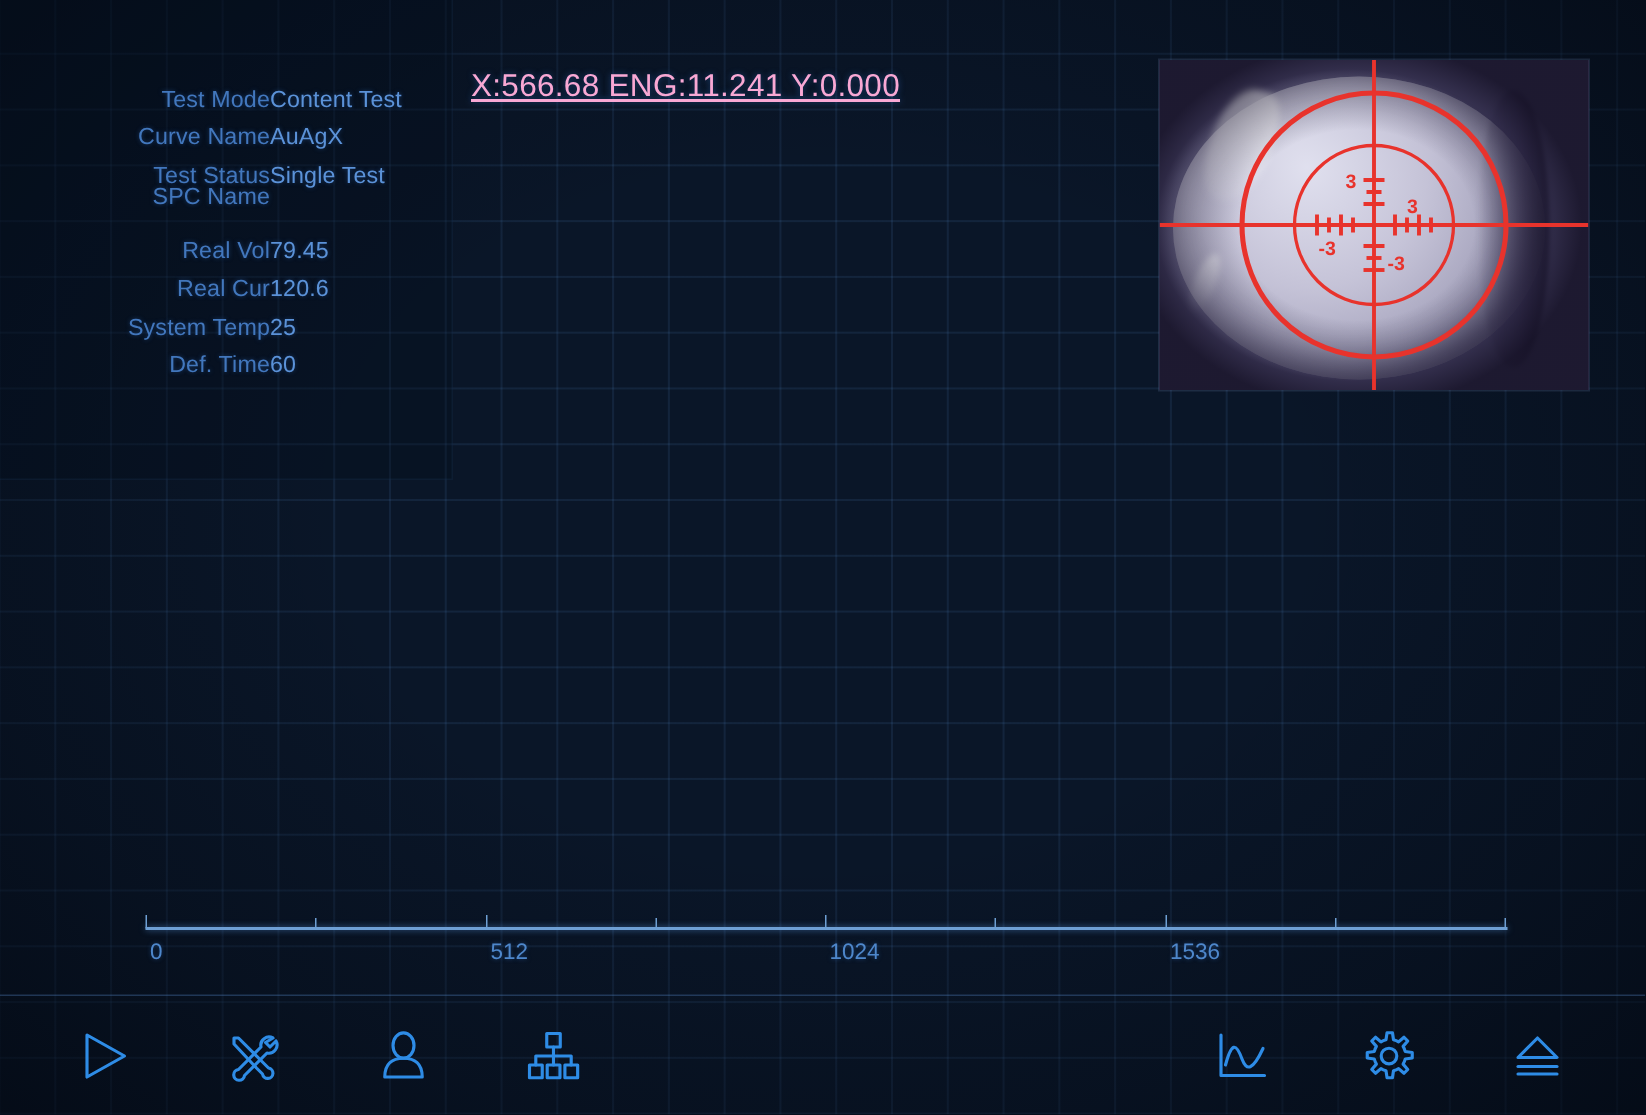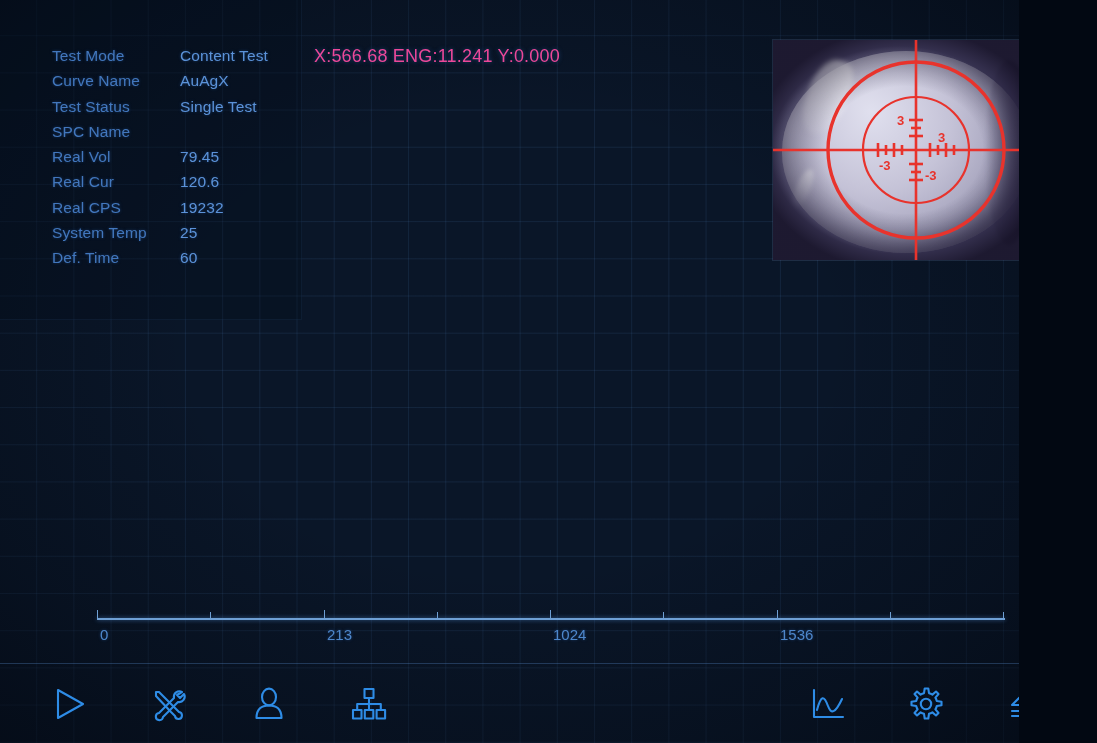--- a/index.html
+++ b/index.html
@@ -2,26 +2,27 @@
 <html><head>
 <meta charset="utf-8">
 <style>
   html, body {
     margin: 0;
     padding: 0;
     background: #020812;
   }
   #app {
     position: relative;
-    width: 1019px;
+    width: 1097px;
     height: 743px;
     overflow: hidden;
     font-family: "Liberation Sans", sans-serif;
     background: #0a1628;
     user-select: none;
+    text-align: right;
   }
 
   
   .bg-base {
     position: absolute;
     inset: 0;
     background:
       radial-gradient(ellipse 780px 560px at 50% 46%,
         #13315c 0%,
         #102murky 0%,
@@ -77,32 +78,34 @@
     letter-spacing: 0.1px;
     text-shadow: 0 0 3px rgba(40,90,160,0.55);
     white-space: nowrap;
   }
   .status-value {
     color: #5b92d8;
     font-size: 15.5px;
     letter-spacing: 0.1px;
     text-shadow: 0 0 3px rgba(40,90,160,0.55);
     white-space: nowrap;
+    margin-top: 11px;
   }
 
   
   .coord-readout {
     position: absolute;
     left: 314px;
     top: 46px;
-    color: #ec4899;
-    font-size: 18px;
+    color: #f9a8d4;
+    font-size: 21px;
     letter-spacing: 0.2px;
     white-space: nowrap;
     text-shadow: 0 0 4px rgba(40,95,170,0.6);
+    text-decoration: underline;
   }
 
   
   .camera {
     position: absolute;
     left: 773px;
     top: 40px;
     width: 286px;
     height: 220px;
     overflow: hidden;
@@ -261,24 +264,20 @@
       </div>
       <div class="status-row">
         <span class="status-label">Real Vol</span>
         <span class="status-value">79.45</span>
       </div>
       <div class="status-row">
         <span class="status-label">Real Cur</span>
         <span class="status-value">120.6</span>
       </div>
       <div class="status-row">
-        <span class="status-label">Real CPS</span>
-        <span class="status-value">19232</span>
-      </div>
-      <div class="status-row">
         <span class="status-label">System Temp</span>
         <span class="status-value">25</span>
       </div>
       <div class="status-row">
         <span class="status-label">Def. Time</span>
         <span class="status-value">60</span>
       </div>
     </div>
 
   <div class="coord-readout">X:566.68 ENG:11.241 Y:0.000</div>
@@ -326,21 +325,21 @@
       </g>
     </svg>
   </div>
 
   <div class="axis-wrap" id="axis-wrap">
     <div class="axis-line"></div>
   <div class="axis-tick major" style="left: 0px;"></div>
       <div class="axis-label" style="left: 3px;">0</div>
       <div class="axis-tick" style="left: 113px;"></div>
       <div class="axis-tick major" style="left: 227px;"></div>
-      <div class="axis-label" style="left: 230px;">213</div>
+      <div class="axis-label" style="left: 230px;">512</div>
       <div class="axis-tick" style="left: 340px;"></div>
       <div class="axis-tick major" style="left: 453px;"></div>
       <div class="axis-label" style="left: 456px;">1024</div>
       <div class="axis-tick" style="left: 566px;"></div>
       <div class="axis-tick major" style="left: 680px;"></div>
       <div class="axis-label" style="left: 683px;">1536</div>
       <div class="axis-tick" style="left: 793px;"></div>
       <div class="axis-tick" style="left: 906px;"></div>
     </div>
 

